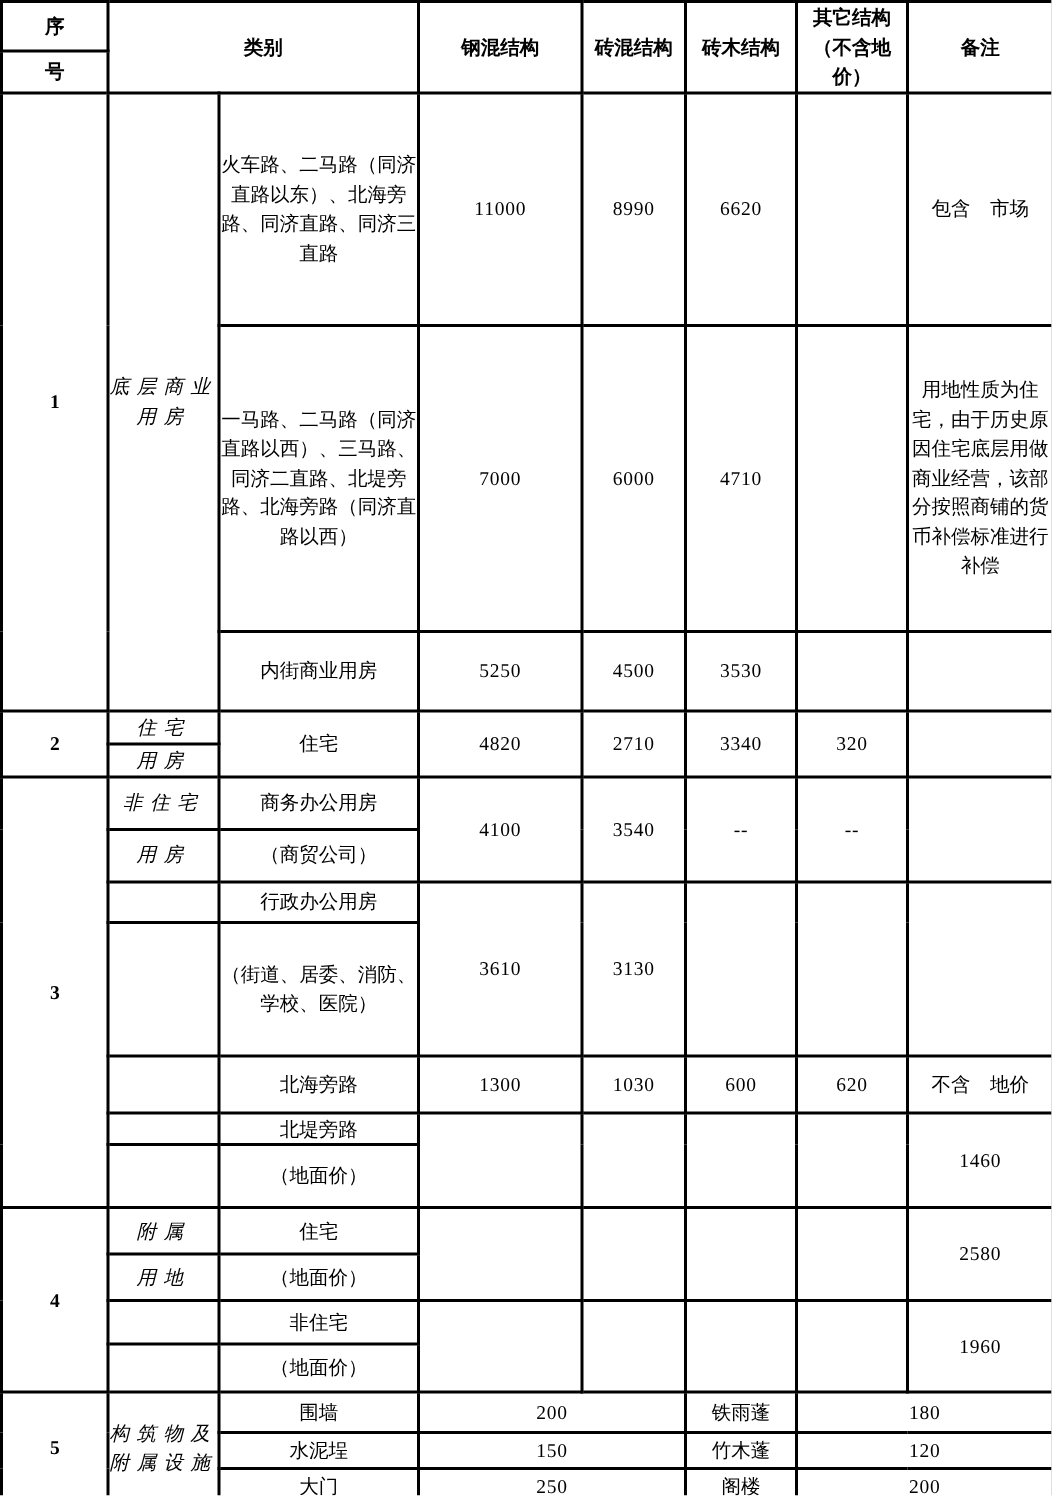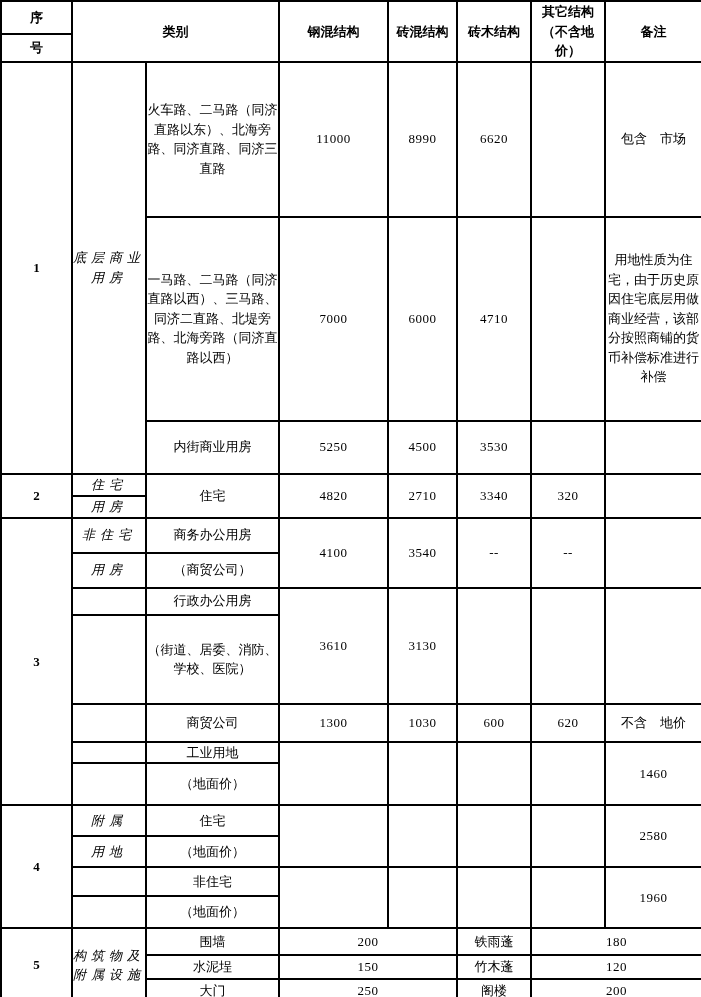--- a/index.html
+++ b/index.html
@@ -135,30 +135,30 @@
     <td class="num" rowspan="2"></td>
     <td class="num" rowspan="2"></td>
     <td class="rmk" rowspan="2"></td>
   </tr>
   <tr style="height:89px">
     <td class="grp lt lb"></td>
     <td class="item lt">（街道、居委、消防、学校、医院）</td>
   </tr>
   <tr style="height:38px">
     <td class="grp lt lb"></td>
-    <td class="item">商贸公司</td>
+    <td class="item">北海旁路</td>
     <td class="num">1300</td>
     <td class="num">1030</td>
     <td class="num">600</td>
     <td class="num">620</td>
     <td class="rmk">不含　地价</td>
   </tr>
   <tr style="height:18px">
     <td class="grp lt lb"></td>
-    <td class="item lb">工业用地</td>
+    <td class="item lb">北堤旁路</td>
     <td class="num" rowspan="2"></td>
     <td class="num" rowspan="2"></td>
     <td class="num" rowspan="2"></td>
     <td class="num" rowspan="2"></td>
     <td class="num" rowspan="2">1460</td>
   </tr>
   <tr style="height:42px">
     <td class="grp lt"></td>
     <td class="item lt">（地面价）</td>
   </tr>

